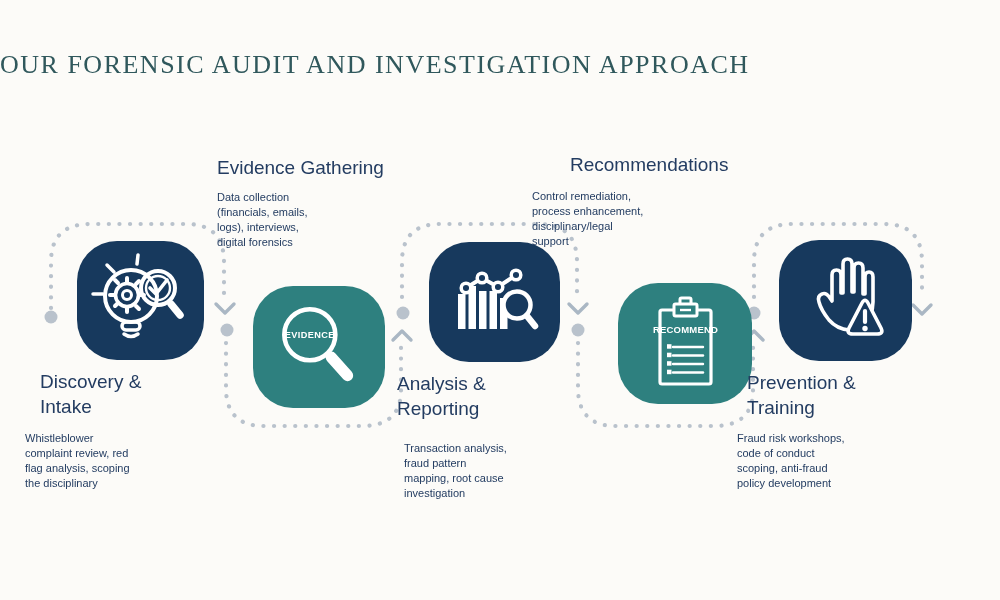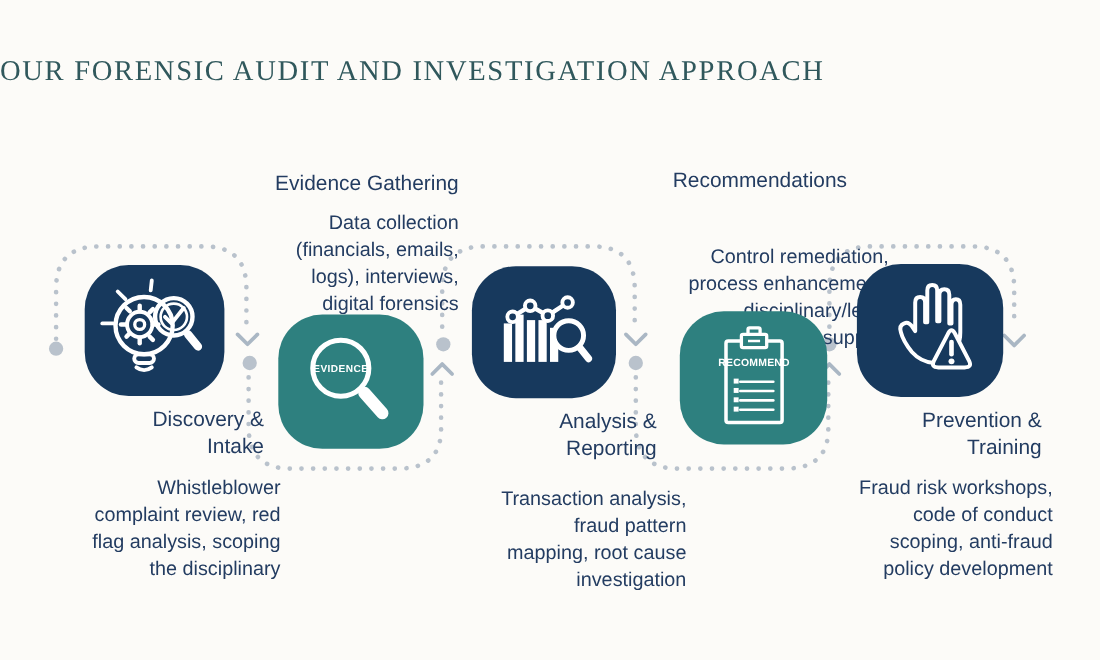--- a/index.html
+++ b/index.html
@@ -18,43 +18,43 @@
   }
   #connector{position:absolute;left:0;top:0;z-index:1;}
   .tile{
     position:absolute;z-index:2;border-radius:40px;
     display:flex;align-items:center;justify-content:center;
   }
   .tile.navy{background:#17395d;}
   .tile.teal{background:#2e807f;}
   .tile svg{display:block;}
   .stage-label{
-    position:absolute;z-index:2;text-align:right;white-space:pre-line;
+    position:absolute;z-index:2;text-align:left;white-space:pre-line;
     font-size:19px;line-height:1.32;font-weight:500;color:#233c61;
   }
   .stage-desc{
-    position:absolute;z-index:2;text-align:right;white-space:pre-line;
-    font-size:18px;line-height:1.37;font-weight:400;color:#233c61;
+    position:absolute;z-index:2;text-align:left;white-space:pre-line;
+    font-size:11px;line-height:1.37;font-weight:400;color:#233c61;
   }
   
   #tile-1{left:77px;top:241px;width:127px;height:119px;}
   #label-1{left:40px;top:369px;width:200px;}
   #desc-1{left:25px;top:431px;width:230px;}
   
   #tile-2{left:253px;top:286px;width:132px;height:122px;justify-content:center;}
   #label-2{left:217px;top:155px;width:200px;}
   #desc-2{left:217px;top:190px;width:200px;}
   
   #tile-3{left:429px;top:242px;width:131px;height:120px;}
   #label-3{left:397px;top:371px;width:200px;}
   #desc-3{left:404px;top:441px;width:220px;}
   
   #tile-4{left:602px;top:283px;width:134px;height:121px;margin-left:16px;}
   #label-4{left:570px;top:152px;width:200px;}
-  #desc-4{left:588px;top:189px;width:220px;margin-top:32px;}
+  #desc-4{left:532px;top:189px;width:220px;}
   
   #tile-5{left:779px;top:240px;width:133px;height:121px;}
   #label-5{left:747px;top:370px;width:200px;}
   #desc-5{left:737px;top:431px;width:220px;}
 </style>
 </head>
 <body>
 
 <div class="title">OUR FORENSIC AUDIT AND INVESTIGATION APPROACH</div>
 

